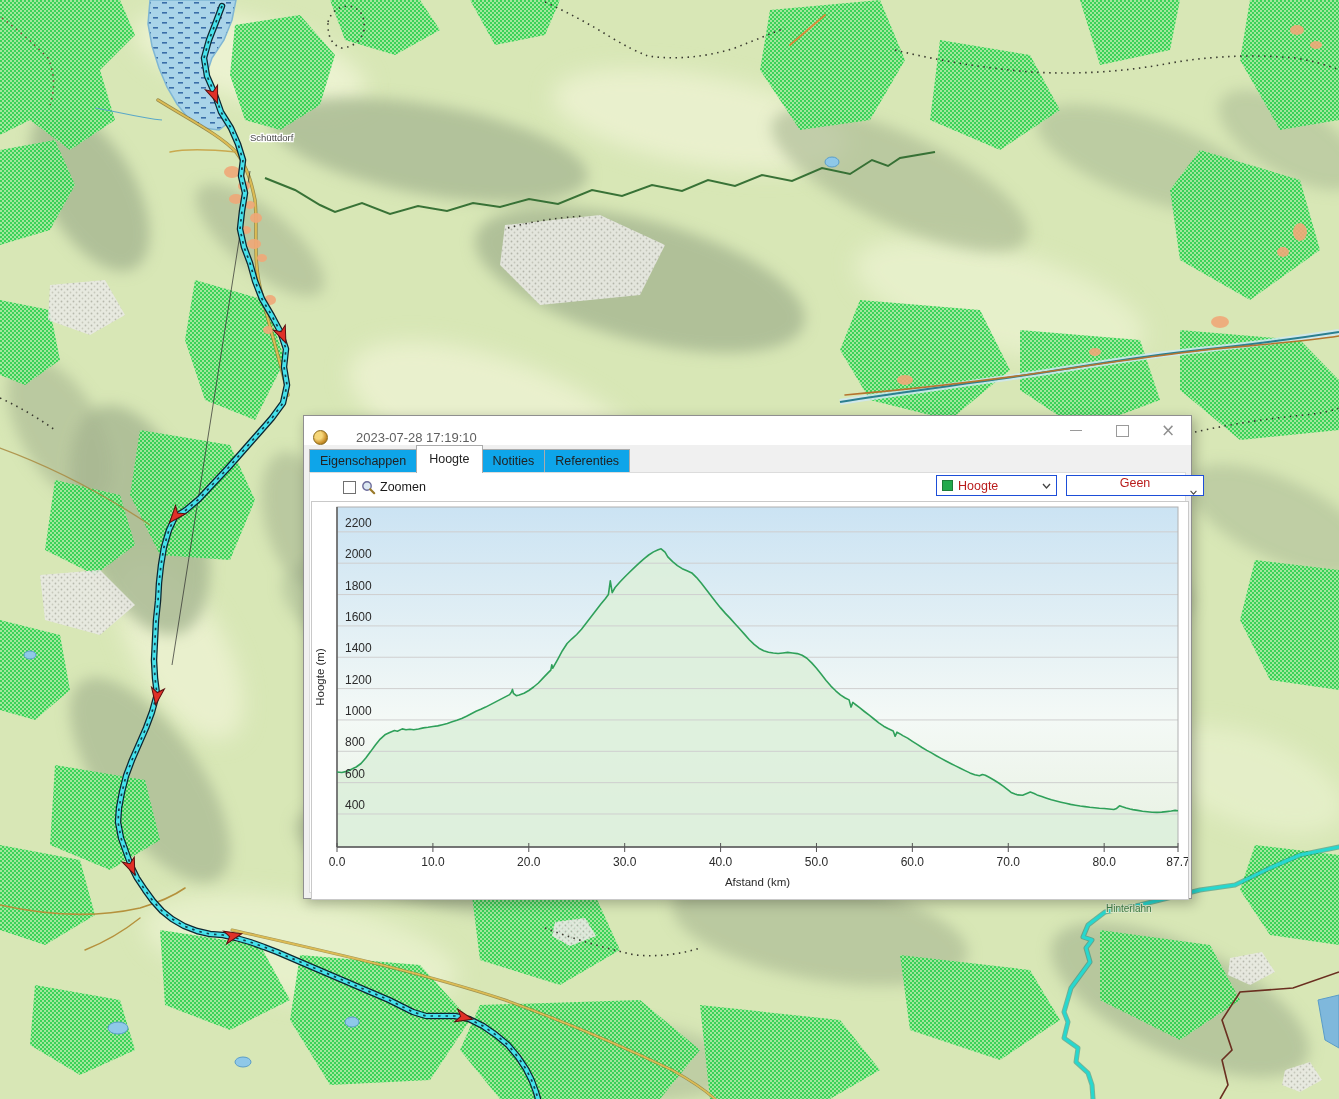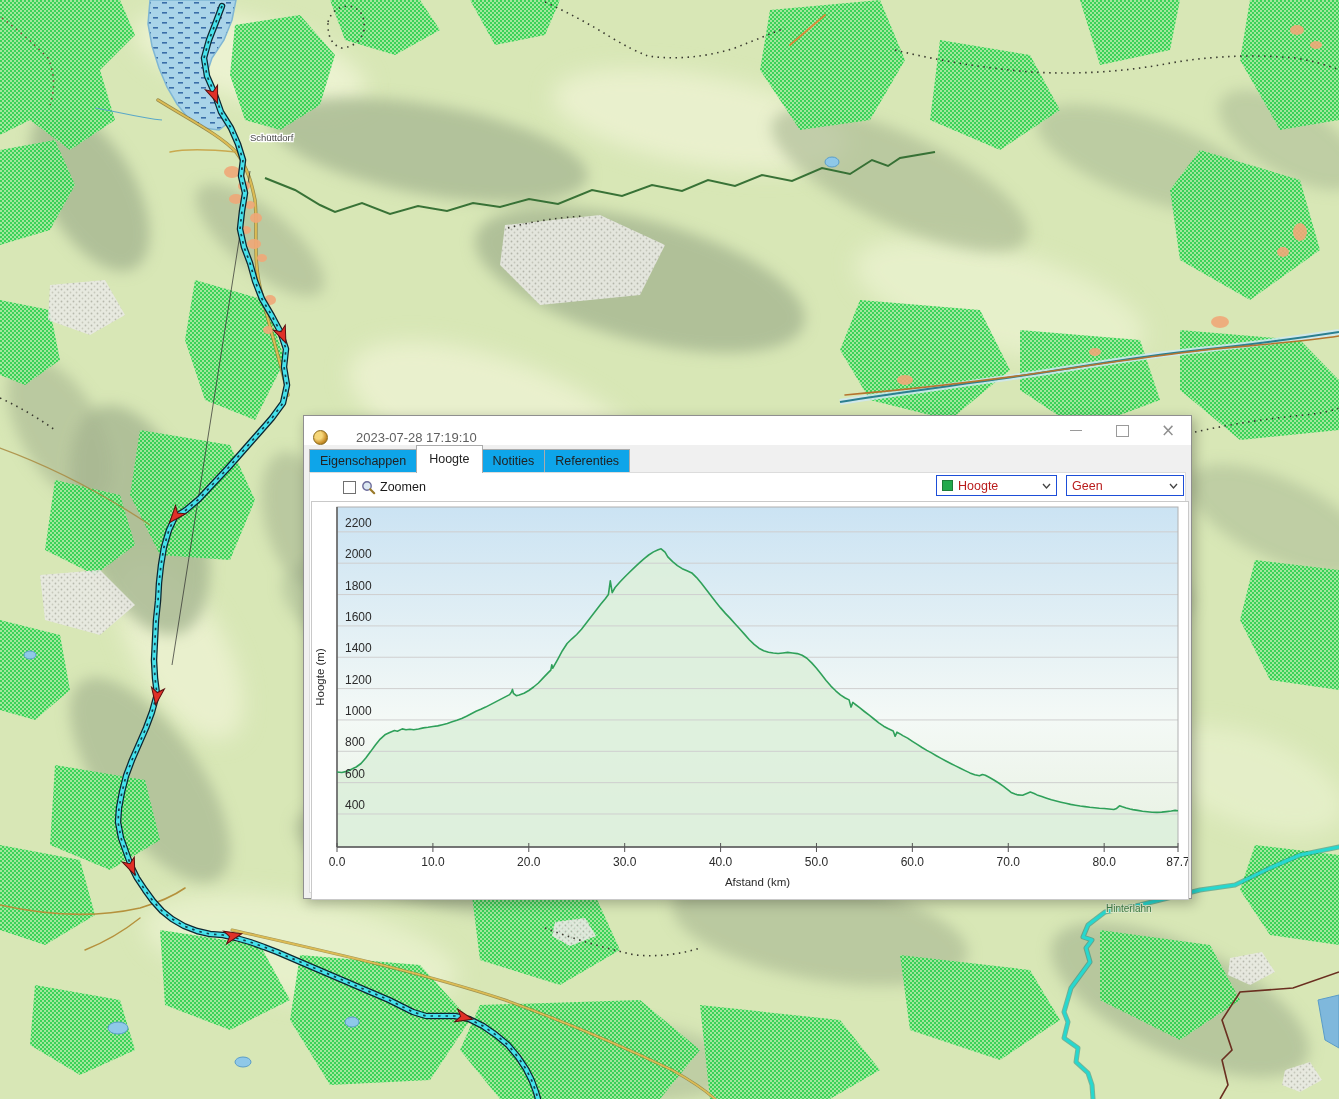--- a/index.html
+++ b/index.html
@@ -33,21 +33,21 @@
 
   .toolrow{position:absolute;left:5px;top:62px;height:18px;display:flex;align-items:center;z-index:4;margin-left:34px;}
   .checkbox{width:13px;height:13px;background:#fff;border:1px solid #707070;box-sizing:border-box;margin-right:5px;}
   .zoomlbl{font-size:12.5px;color:#1a1a1a;margin-left:4px;}
 
   .combo{position:absolute;height:21px;background:#fff;border:1px solid #1d4ed8;box-sizing:border-box;
          display:flex;align-items:center;padding:0 5px;font-size:12.5px;color:#b91c1c;z-index:4;}
   .combo .swatch{width:11px;height:11px;margin-right:5px;border:1px solid #1d7c39;box-sizing:border-box;}
   .combo .chev{margin-left:auto;width:9px;height:6px;}
   .combo1{left:632px;top:59px;width:121px;}
-  .combo2{left:762px;top:59px;width:118px;}
+  .combo2{left:762px;top:59px;width:138px;flex-direction:column;}
 
   #chart-svg{position:absolute;left:7px;top:85px;background:#fff;border:1px solid #c9c9c9;z-index:2;}
   .chart-ticktext{font-size:12px;fill:#2b2b2b;font-family:"Liberation Sans",sans-serif;}
   .chart-axistitle{font-size:11.5px;fill:#2b2b2b;font-family:"Liberation Sans",sans-serif;}
 </style>
 </head>
 <body>
 
 <div id="stage">
 

